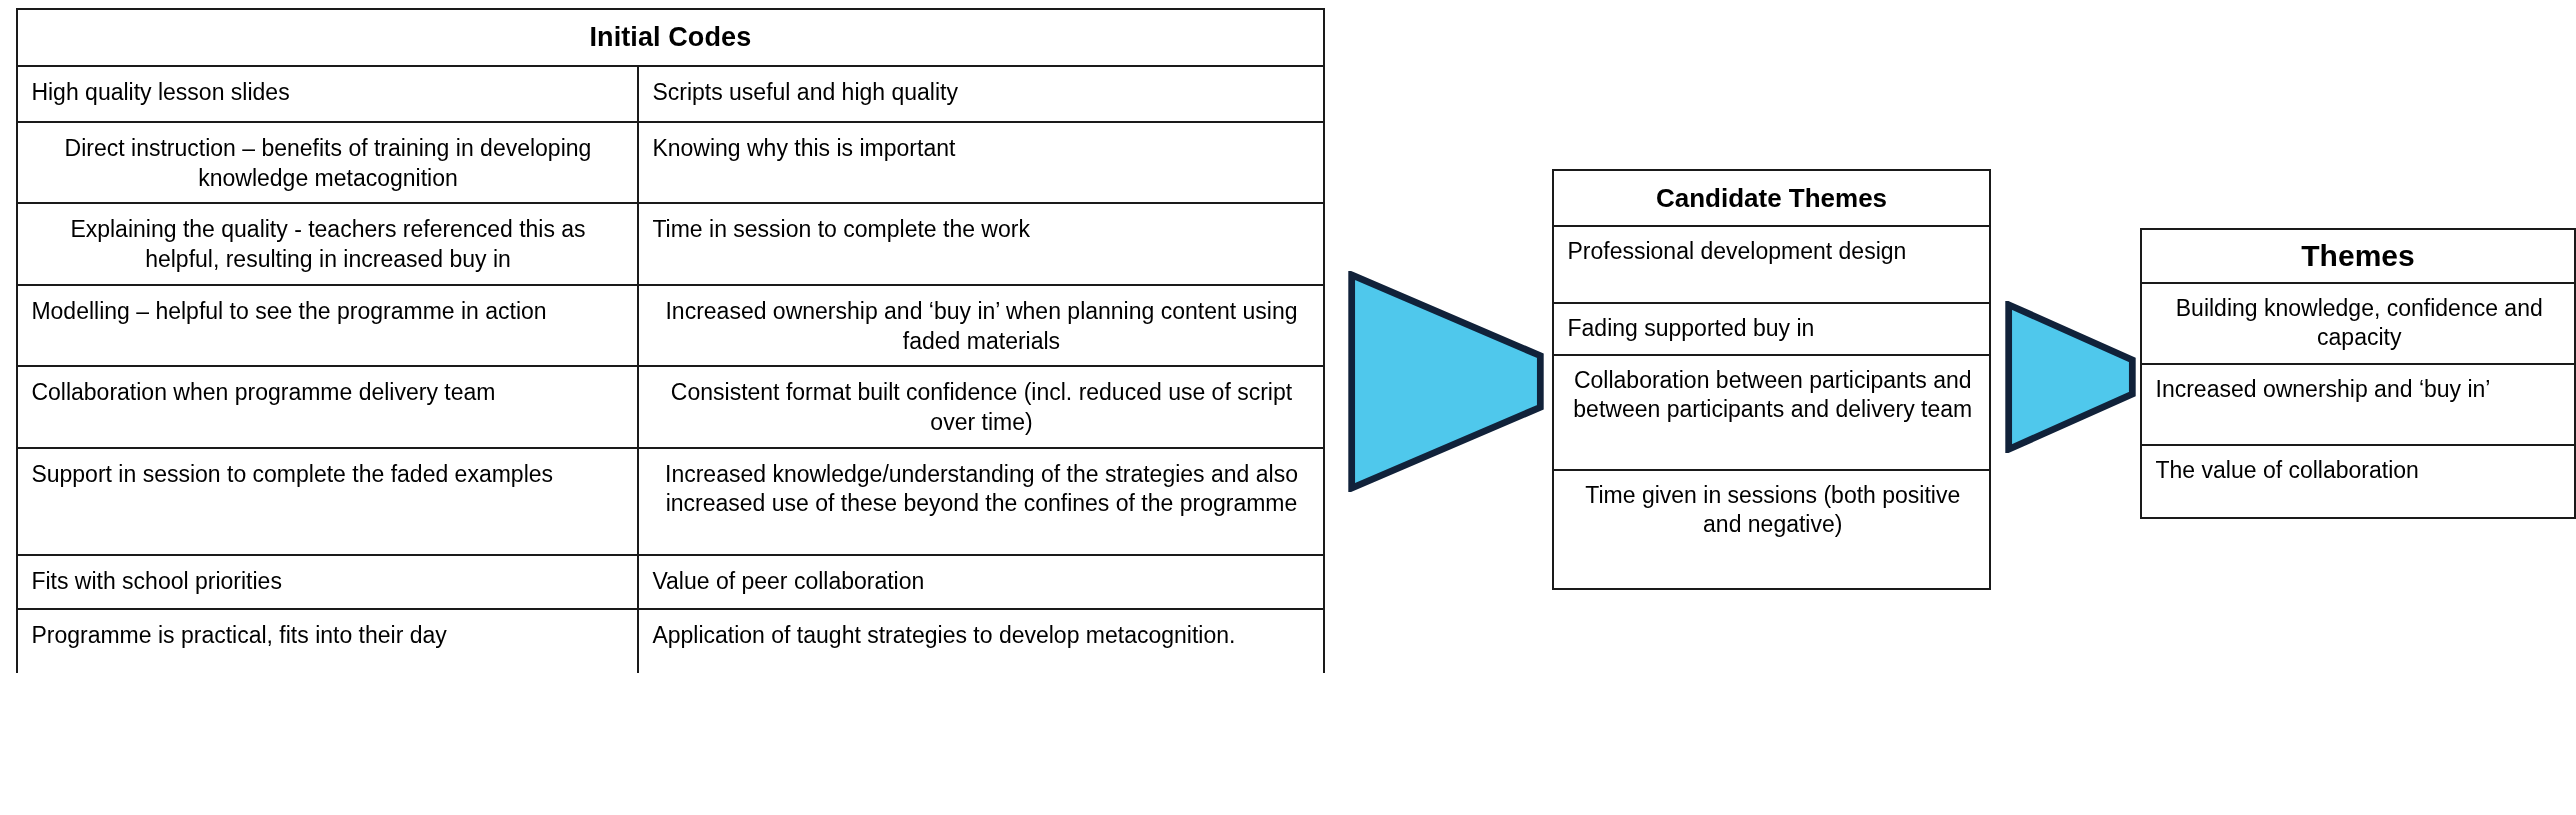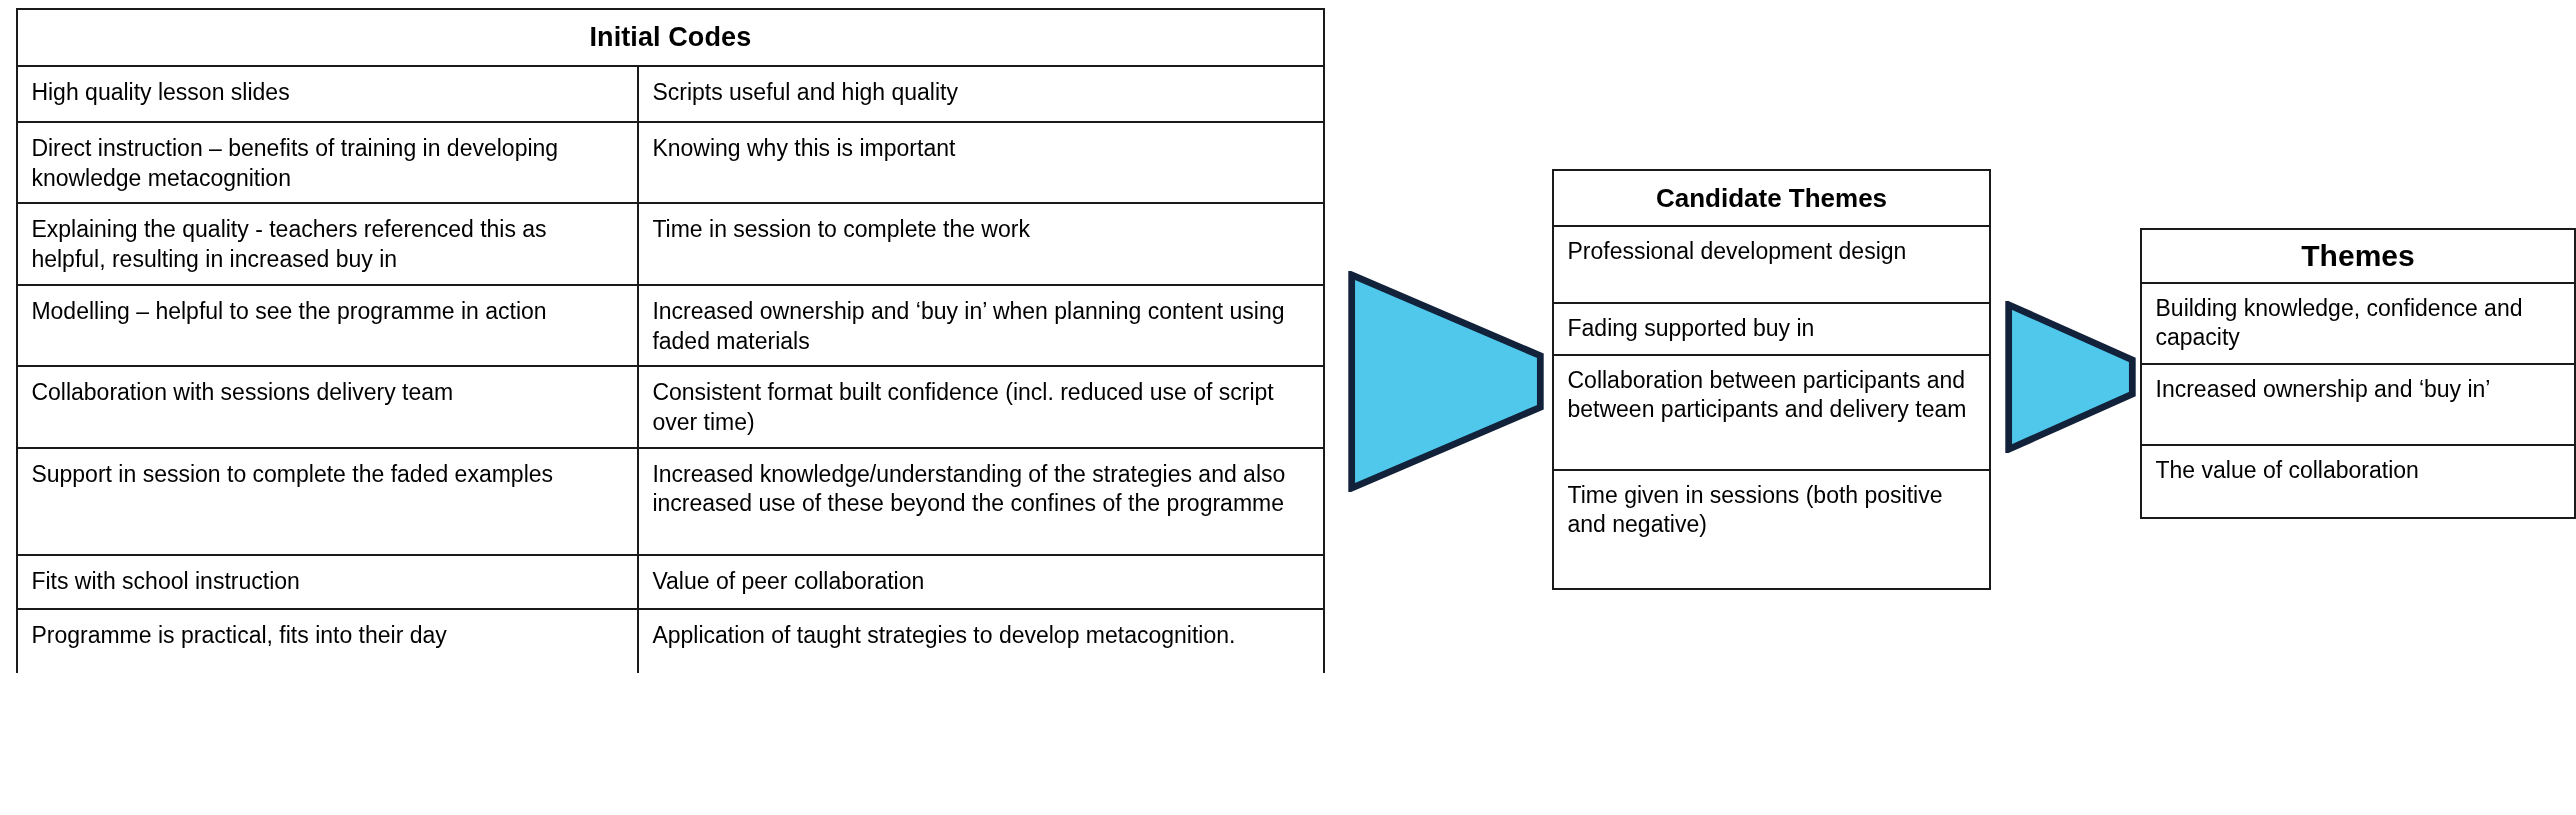--- a/index.html
+++ b/index.html
@@ -48,20 +48,21 @@
     border-bottom: 2.5px solid #1a1a1a;
   }
   .trow:last-child {
     border-bottom: none;
   }
   .tcell {
     box-sizing: border-box;
     display: flex;
     align-items: flex-start;
     overflow: hidden;
+    text-align: center;
   }
 
   
   #initial-codes {
     left: 4.9px;
     top: 8px;
     width: 1309px;
     height: 792px;
   }
   #initial-codes .tbl-title {
@@ -183,31 +184,31 @@
       <div class="tcell left">Explaining the quality - teachers referenced this as helpful, resulting in increased buy in</div>
       <div class="tcell right">Time in session to complete the work</div>
     </div>
 
     <div class="trow r3">
       <div class="tcell left">Modelling – helpful to see the programme in action</div>
       <div class="tcell right">Increased ownership and ‘buy in’ when planning content using faded materials</div>
     </div>
 
     <div class="trow r4">
-      <div class="tcell left">Collaboration with sessions delivery team</div>
+      <div class="tcell left">Collaboration when programme delivery team</div>
       <div class="tcell right">Consistent format built confidence (incl. reduced use of script over time)</div>
     </div>
 
     <div class="trow r5">
       <div class="tcell left">Support in session to complete the faded examples</div>
       <div class="tcell right">Increased knowledge/understanding of the strategies and also increased use of these beyond the confines of the programme</div>
     </div>
 
     <div class="trow r6">
-      <div class="tcell left">Fits with school instruction</div>
+      <div class="tcell left">Fits with school priorities</div>
       <div class="tcell right">Value of peer collaboration</div>
     </div>
 
     <div class="trow r7">
       <div class="tcell left">Programme is practical, fits into their day</div>
       <div class="tcell right">Application of taught strategies to develop metacognition.</div>
     </div>
 
   </div>
 

